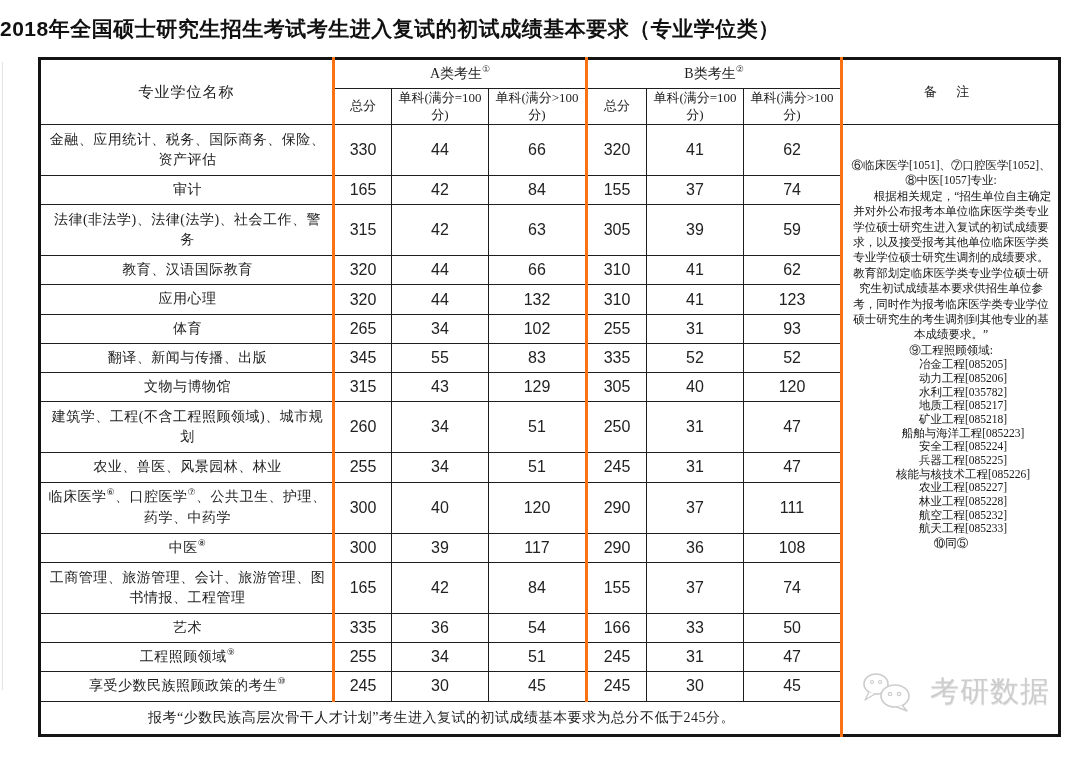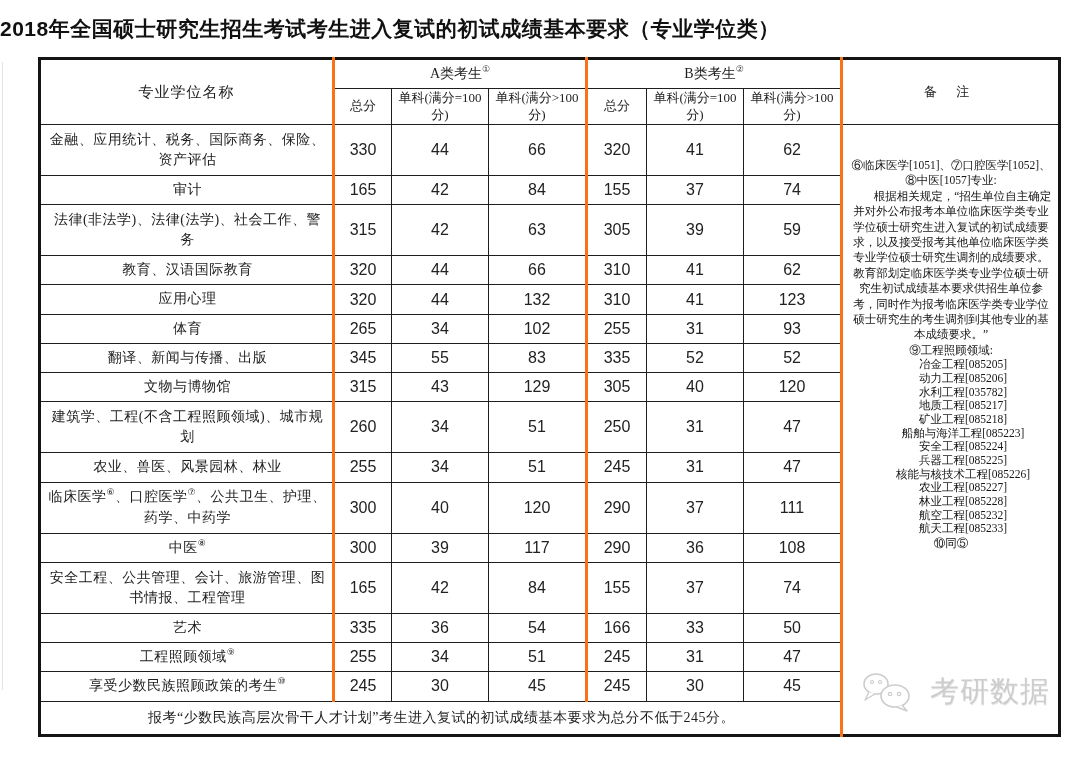--- a/index.html
+++ b/index.html
@@ -225,21 +225,21 @@
         <tr>
           <td class="name-cell">中医<sup>⑧</sup></td>
           <td class="num-cell thick-l">300</td>
           <td class="num-cell">39</td>
           <td class="num-cell">117</td>
           <td class="num-cell thick-l">290</td>
           <td class="num-cell">36</td>
           <td class="num-cell">108</td>
         </tr>
         <tr>
-          <td class="name-cell">安全工程、公共管理、会计、旅游管理、图书情报、工程管理</td>
+          <td class="name-cell">工商管理、旅游管理、会计、旅游管理、图书情报、工程管理</td>
           <td class="num-cell thick-l">165</td>
           <td class="num-cell">42</td>
           <td class="num-cell">84</td>
           <td class="num-cell thick-l">155</td>
           <td class="num-cell">37</td>
           <td class="num-cell">74</td>
         </tr>
         <tr>
           <td class="name-cell">艺术</td>
           <td class="num-cell thick-l">335</td>

